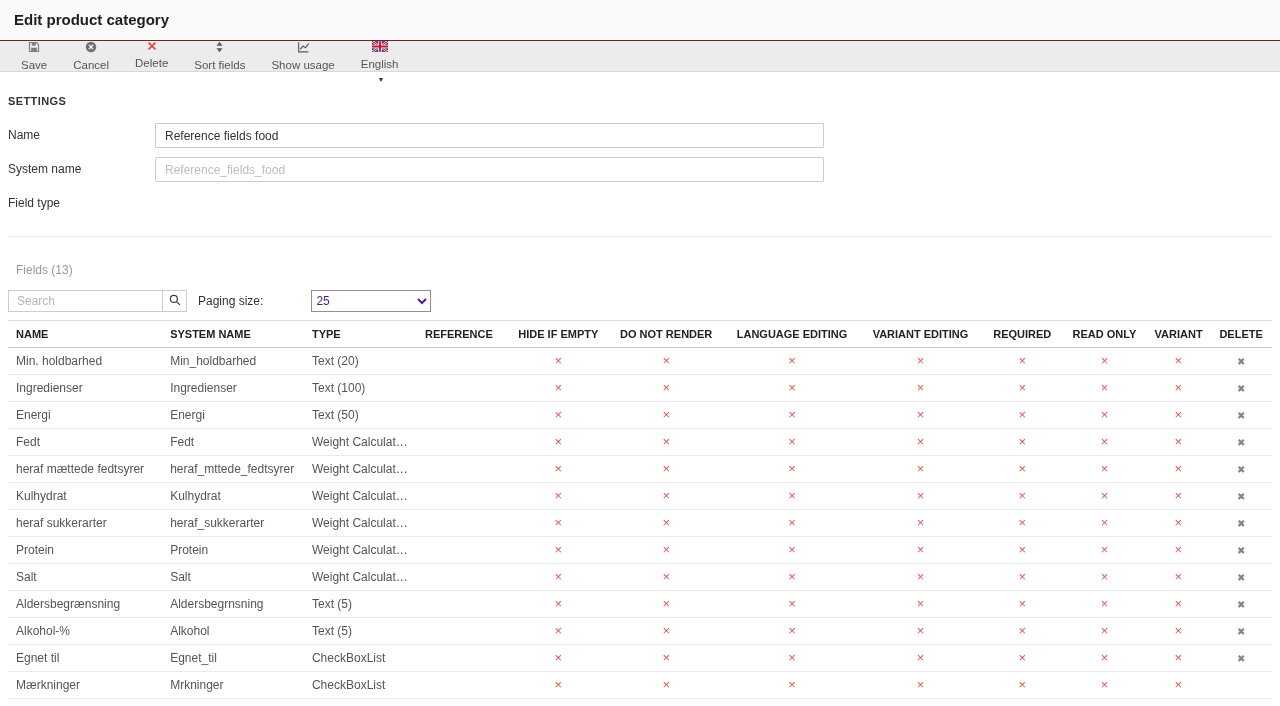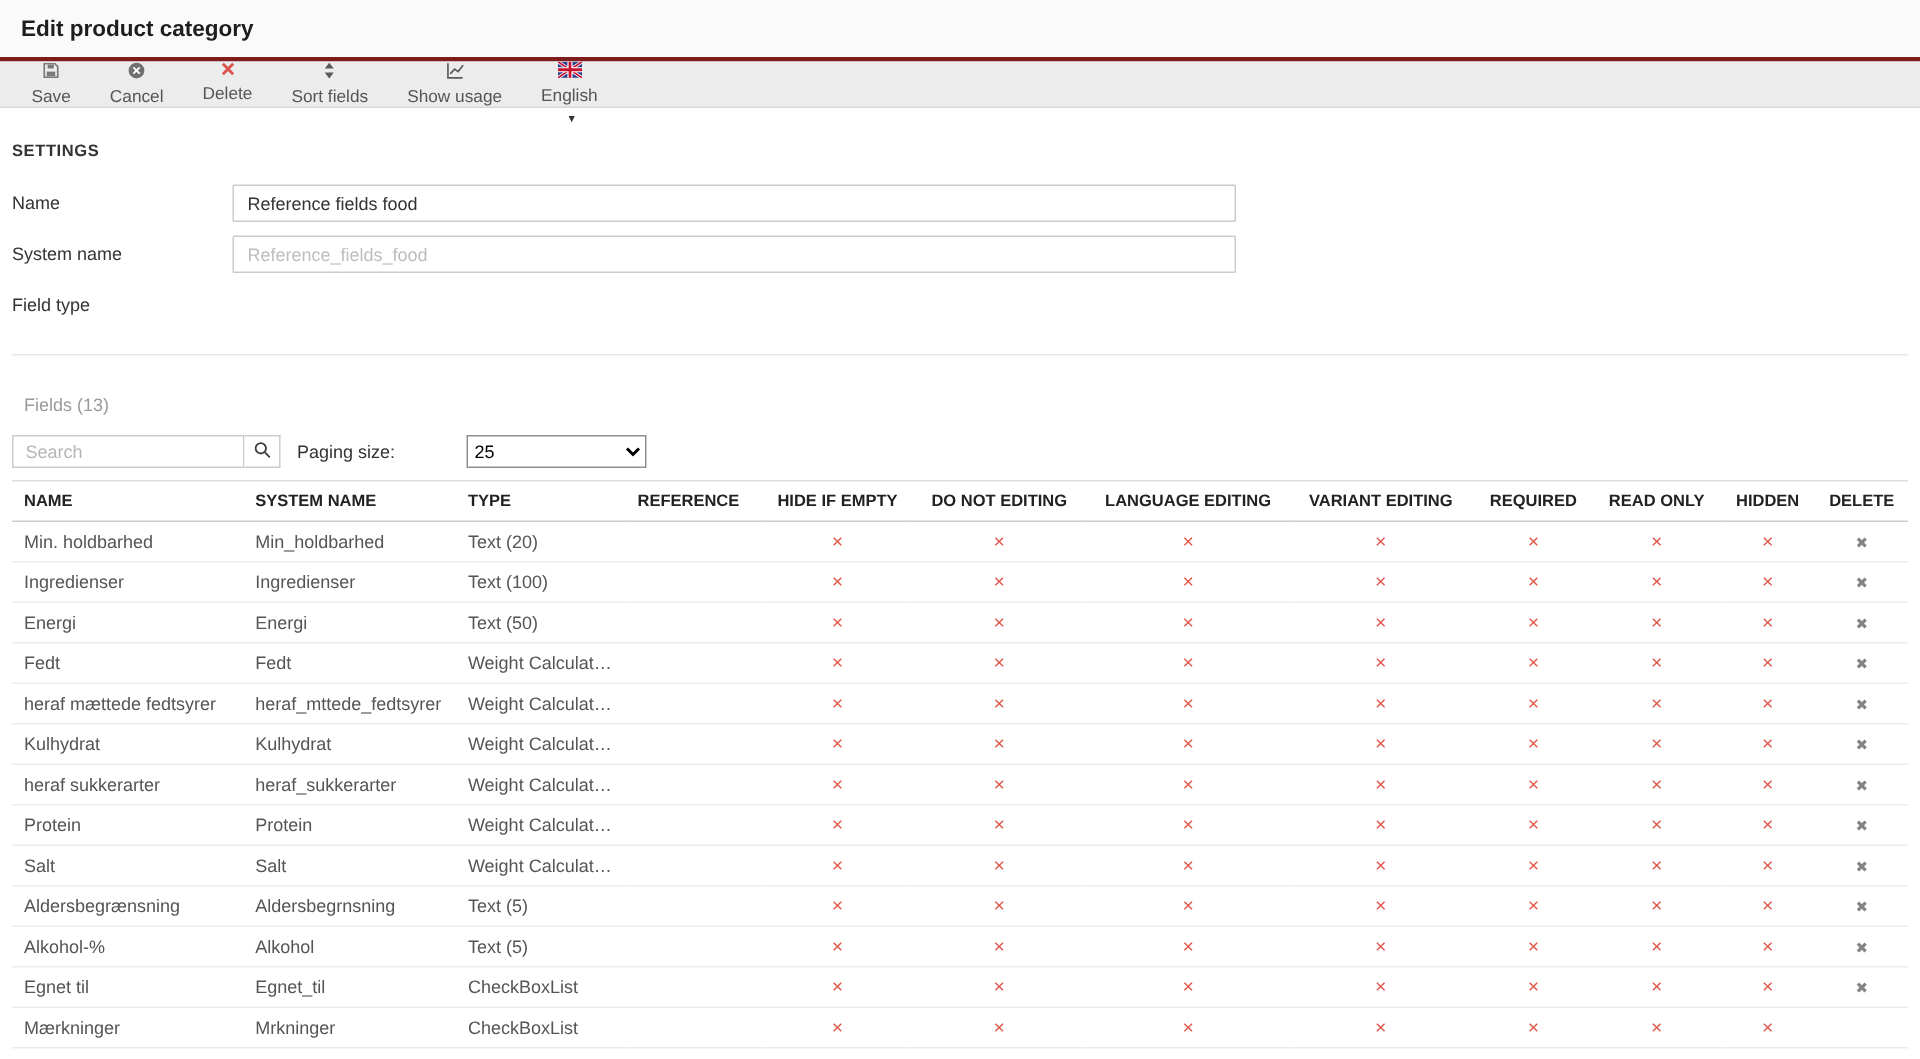--- a/index.html
+++ b/index.html
@@ -3,21 +3,21 @@
 <meta charset="utf-8">
 <style>
   * { margin:0; padding:0; box-sizing:border-box; }
   html,body { background:#fff; }
   body {
     width:1280px; min-height:706px;
     font-family:"Liberation Sans","DejaVu Sans",sans-serif;
     color:#333; font-size:12px;
   }
   
-  .titlebar { background:#fafafa; border-bottom:3px solid #7f1d1d; padding:11px 14px; height:41px; }
+  .titlebar { background:#fafafa; border-bottom:1px solid #7f1d1d; padding:11px 14px; height:41px; }
   .titlebar h1 { font-size:15px; font-weight:700; color:#1e1e1e; }
   
   .toolbar { background:#ececec; border-bottom:1px solid #d8d8d8; display:flex; align-items:center; padding:0 8px; height:31px; }
   .tb-btn { display:inline-flex; align-items:center; gap:6px; background:transparent; border:none;
             font-family:inherit; font-size:11.5px; color:#555; padding:0 13px; height:31px; cursor:pointer;flex-direction:column; }
   .tb-btn .caret { font-size:7px; color:#333; margin-left:3px; }
   .tb-btn svg { display:block; }
   
   .content { padding:0 8px; }
   .section-heading { font-size:11px; font-weight:700; color:#333; letter-spacing:.4px; margin:23px 0 16px; }
@@ -38,21 +38,21 @@
   .fields-heading { font-size:12px; color:#9a9a9a; margin:26px 0 10px; padding-left:8px; }
   .table-toolbar { display:flex; align-items:center; height:33px; padding-bottom:5px; }
   .search-wrap { display:flex; }
   .search-input { width:155px; height:22px; border:1px solid #ccc; padding:0 8px; font-size:12px;
                   font-family:inherit; color:#333; outline:none; }
   .search-input::placeholder { color:#b5b5b5; }
   .search-btn { width:24px; height:22px; border:1px solid #ccc; border-left:none; background:#fff;
                 display:flex; align-items:center; justify-content:center; cursor:pointer; }
   .paging-label { font-size:12px; color:#333; margin-left:11px; }
   .paging-select { margin-left:48px; width:120px; height:22px; font-size:12px; font-family:inherit;
-                   border:1px solid #8f8f8f; background:#fff; color:#000000; }
+                   border:1px solid #8f8f8f; background:#fff; color:#4c1d95; }
   table { width:100%; border-collapse:collapse; table-layout:fixed; }
   thead th { font-size:11px; font-weight:700; color:#222; text-align:left; padding:7px 8px;
              border-top:1px solid #ddd; border-bottom:1px solid #ccc; background:#fff; white-space:nowrap;
              overflow:hidden; }
   thead th.col-center { text-align:center; }
   tbody td { font-size:12px; color:#555; padding:6px 8px; border-bottom:1px solid #ebebeb;
              white-space:nowrap; overflow:hidden; text-overflow:ellipsis; }
   td.flag-cell, td.delete-cell { text-align:center; }
   .red-x { color:var(--unset-red,#e2574c); font-size:13px; line-height:1; cursor:pointer; }
   .delete-x { color:#848484; font-size:10px; font-weight:700; cursor:pointer; }
@@ -164,26 +164,26 @@
   </div>
 
   <table>
     <thead>
       <tr>
           <th class="col-left" style="width: 150px;">NAME</th>
           <th class="col-left" style="width: 138px;">SYSTEM NAME</th>
           <th class="col-left" style="width: 110px;">TYPE</th>
           <th class="col-left" style="width: 90px;">REFERENCE</th>
           <th class="col-center" style="width: 95px;">HIDE IF EMPTY</th>
-          <th class="col-center" style="width: 115px;">DO NOT EDITING</th>
+          <th class="col-center" style="width: 115px;">DO NOT RENDER</th>
           <th class="col-center" style="width: 130px;">LANGUAGE EDITING</th>
           <th class="col-center" style="width: 120px;">VARIANT EDITING</th>
           <th class="col-center" style="width: 78px;">REQUIRED</th>
           <th class="col-center" style="width: 82px;">READ ONLY</th>
-          <th class="col-center" style="width: 62px;">HIDDEN</th>
+          <th class="col-center" style="width: 62px;">VARIANT</th>
           <th class="col-center" style="width: 60px;">DELETE</th>
         </tr>
     </thead>
     <tbody>
         <tr>
           <td>Min. holdbarhed</td>
           <td>Min_holdbarhed</td>
           <td>Text (20)</td>
           <td></td>
           <td class="flag-cell"><span class="red-x">×</span></td>

